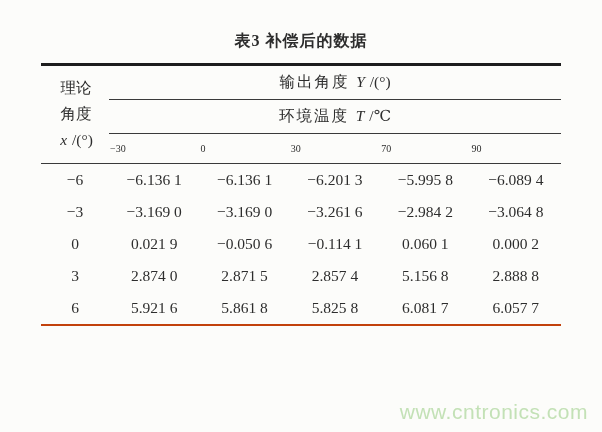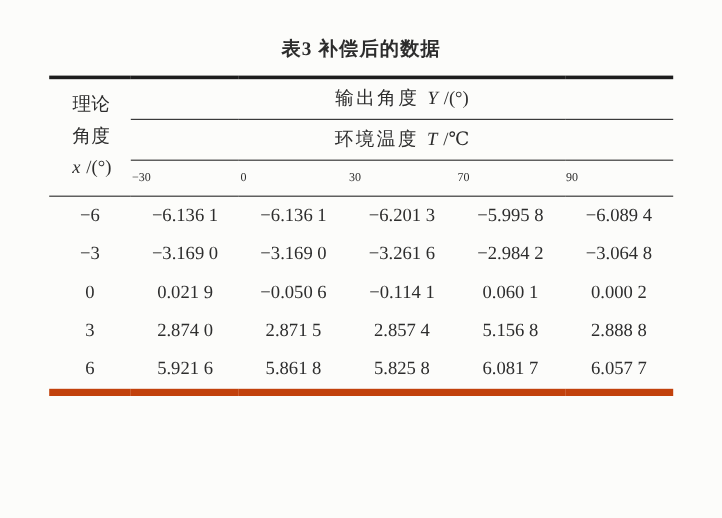--- a/index.html
+++ b/index.html
@@ -24,21 +24,21 @@
     padding-top: 31px;
     font-size: 16px;
     font-weight: bold;
     letter-spacing: 1px;
   }
   table.data-table {
     width: 520px;
     margin: 11px auto 0 auto;
     border-collapse: collapse;
     border-top: 3px solid #1d1d1d;
-    border-bottom: 6px solid #c2410c;
+    border-bottom: 2px solid #c2410c;
     font-size: 15.5px;
   }
   table.data-table th {
     font-weight: normal;
   }
   th.x-head {
     width: 66px;
     text-align: center;
     vertical-align: middle;
     border-bottom: 1px solid #3a3a3a;
@@ -169,14 +169,15 @@
         <td>5.921 6</td>
         <td>5.861 8</td>
         <td>5.825 8</td>
         <td>6.081 7</td>
         <td>6.057 7</td>
       </tr>
     </tbody>
   </table>
 
 
+  <div class="watermark">www.cntronics.com</div>
 
 </div>
 
 </body></html>

